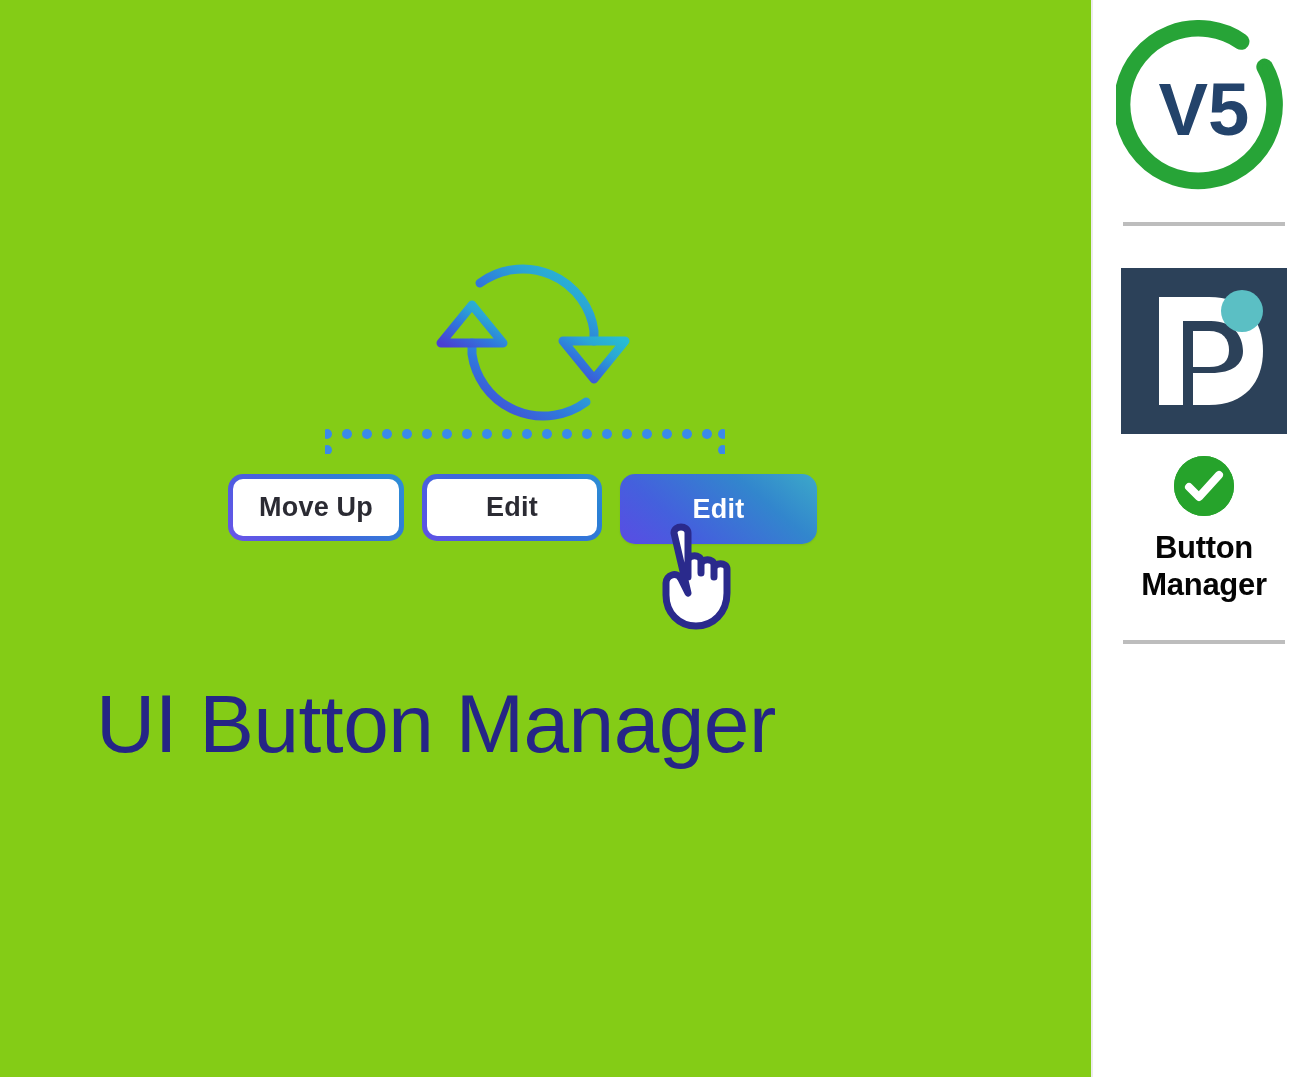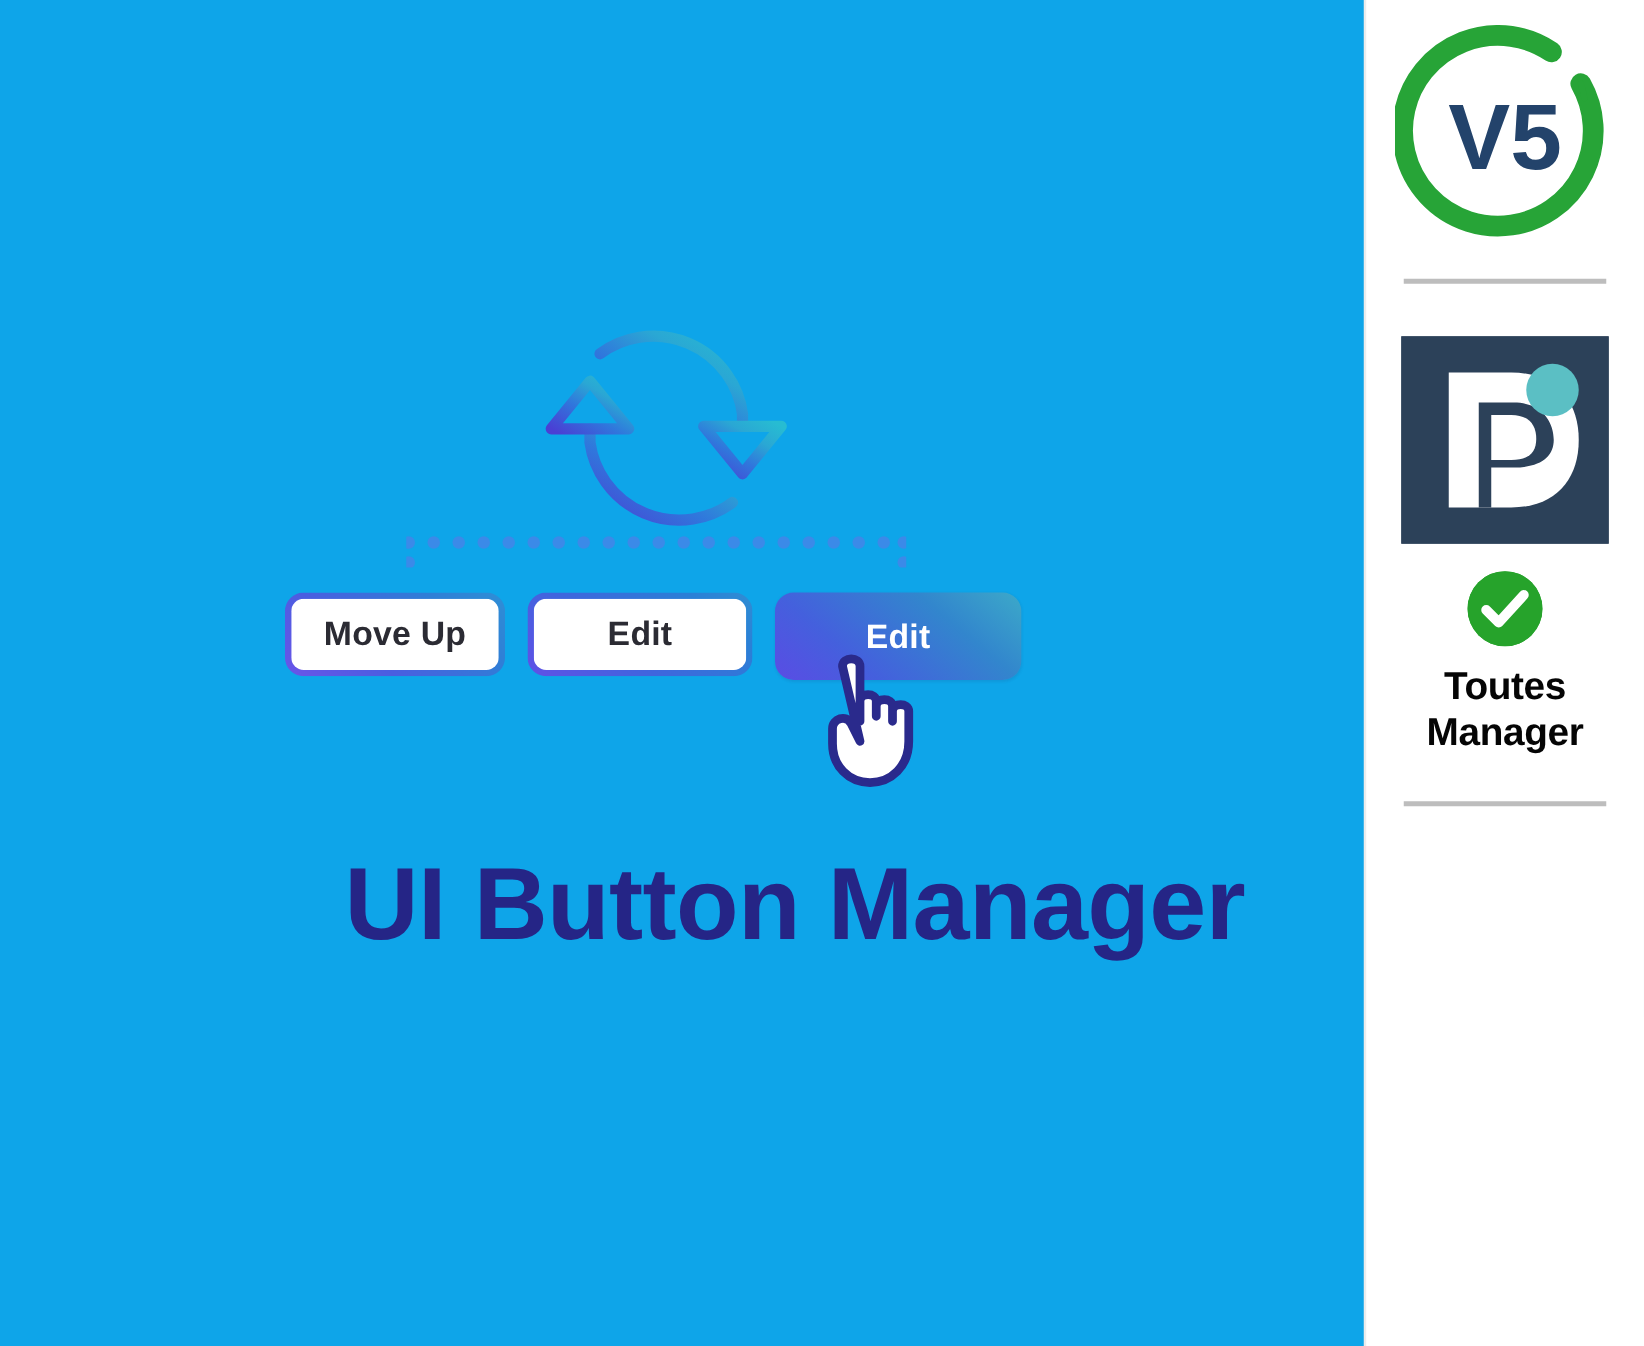--- a/index.html
+++ b/index.html
@@ -29,21 +29,21 @@
     height: 2px;
     background: #fbfbfc;
   }
 
   
   .main-area {
     position: relative;
     width: 1093px;
     height: 1077px;
     flex: 0 0 1093px;
-    background: #0ea5e9;
+    background: #84cc16;
   }
 
   .hero {
     position: absolute;
     left: 0;
     top: 0;
     width: 1093px;
     height: 1077px;
   }
 
@@ -124,26 +124,25 @@
     pointer-events: none;
   }
 
   
   .product-title {
     position: absolute;
     left: 96px;
     top: 683px;
     width: 900px;
     font-size: 82px;
-    font-weight: bold;
+    font-weight: normal;
     color: #252586;
     letter-spacing: -0.5px;
     line-height: 1.0;
     white-space: nowrap;
-    text-align: right;
   }
 
   
   .sidebar-divider-vert {
     position: absolute;
     left: 1091px;
     top: 0;
     width: 3px;
     height: 1077px;
     background: #ececec;
@@ -373,21 +372,21 @@
       </div>
 
       <div class="check-circle" style="margin-top:22px;">
         <svg viewBox="0 0 60 60" width="60" height="60" xmlns="http://www.w3.org/2000/svg">
           <circle cx="30" cy="30" r="30" fill="#26a32b"></circle>
           <path d="M 15 31 L 25 41 L 45 19" fill="none" stroke="#ffffff" stroke-width="8" stroke-linecap="round" stroke-linejoin="round"></path>
         </svg>
       </div>
 
       <div class="badge-caption" style="margin-top:14px;">
-        <div>Toutes</div>
+        <div>Button</div>
         <div>Manager</div>
       </div>
     </div>
 
     <hr class="hr-sep" style="margin-top:37px;">
 
 
   </div>
 </div>
 

